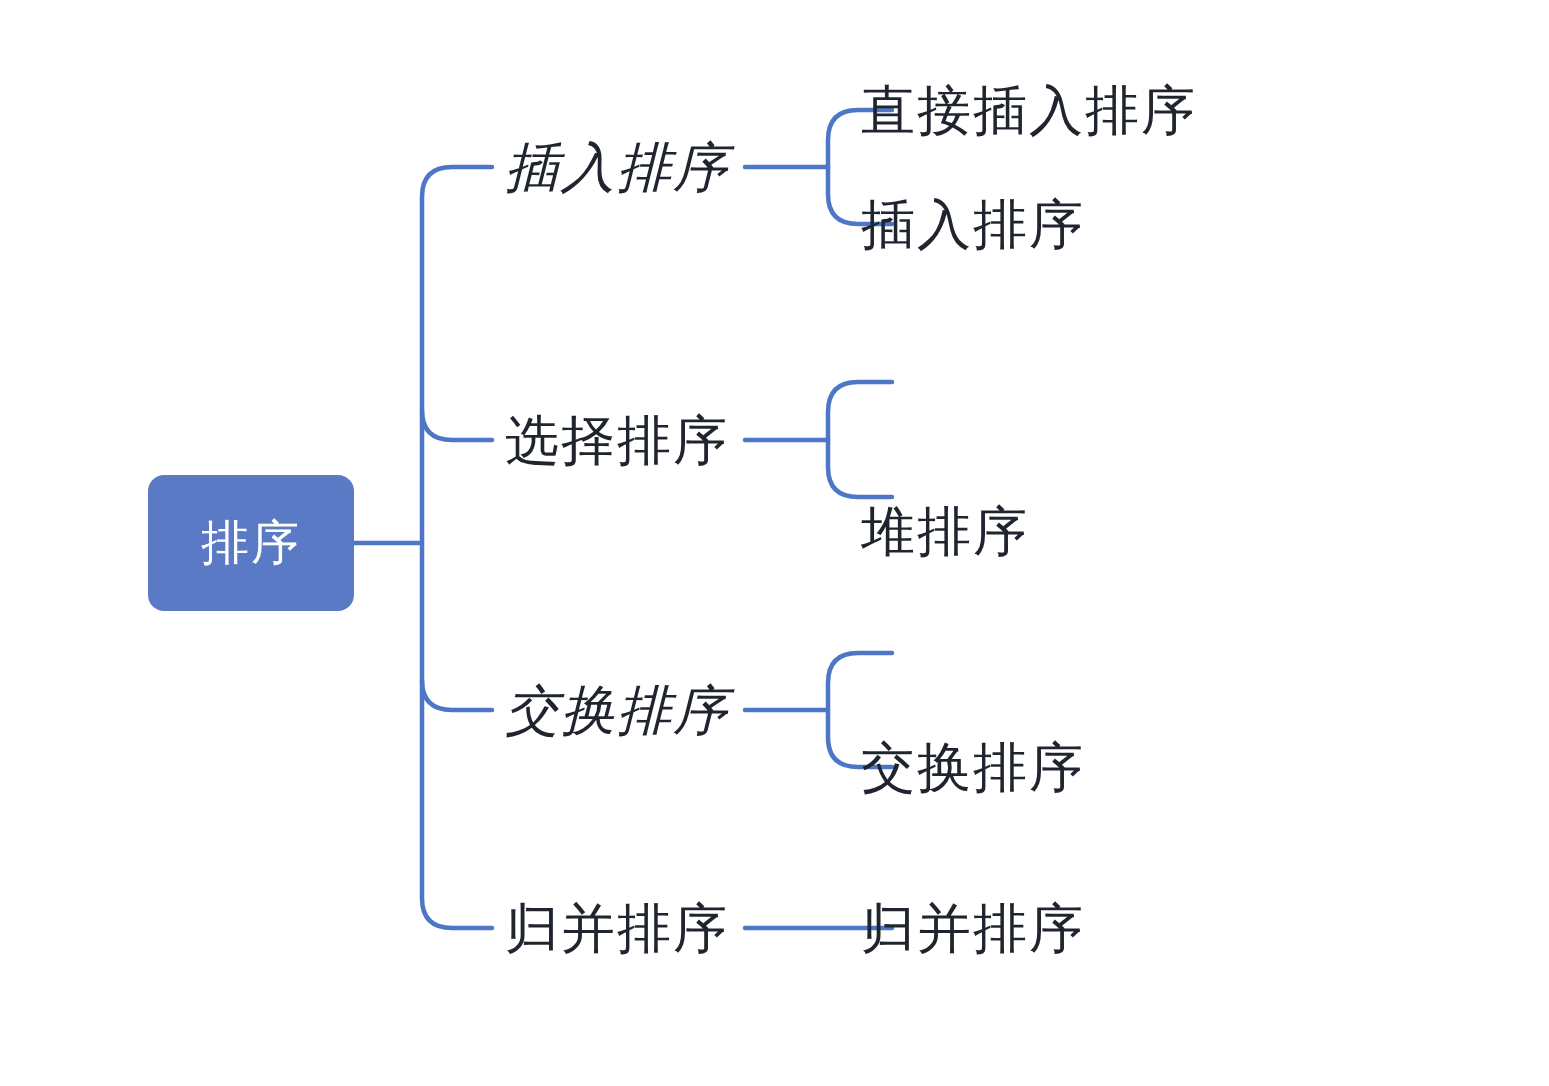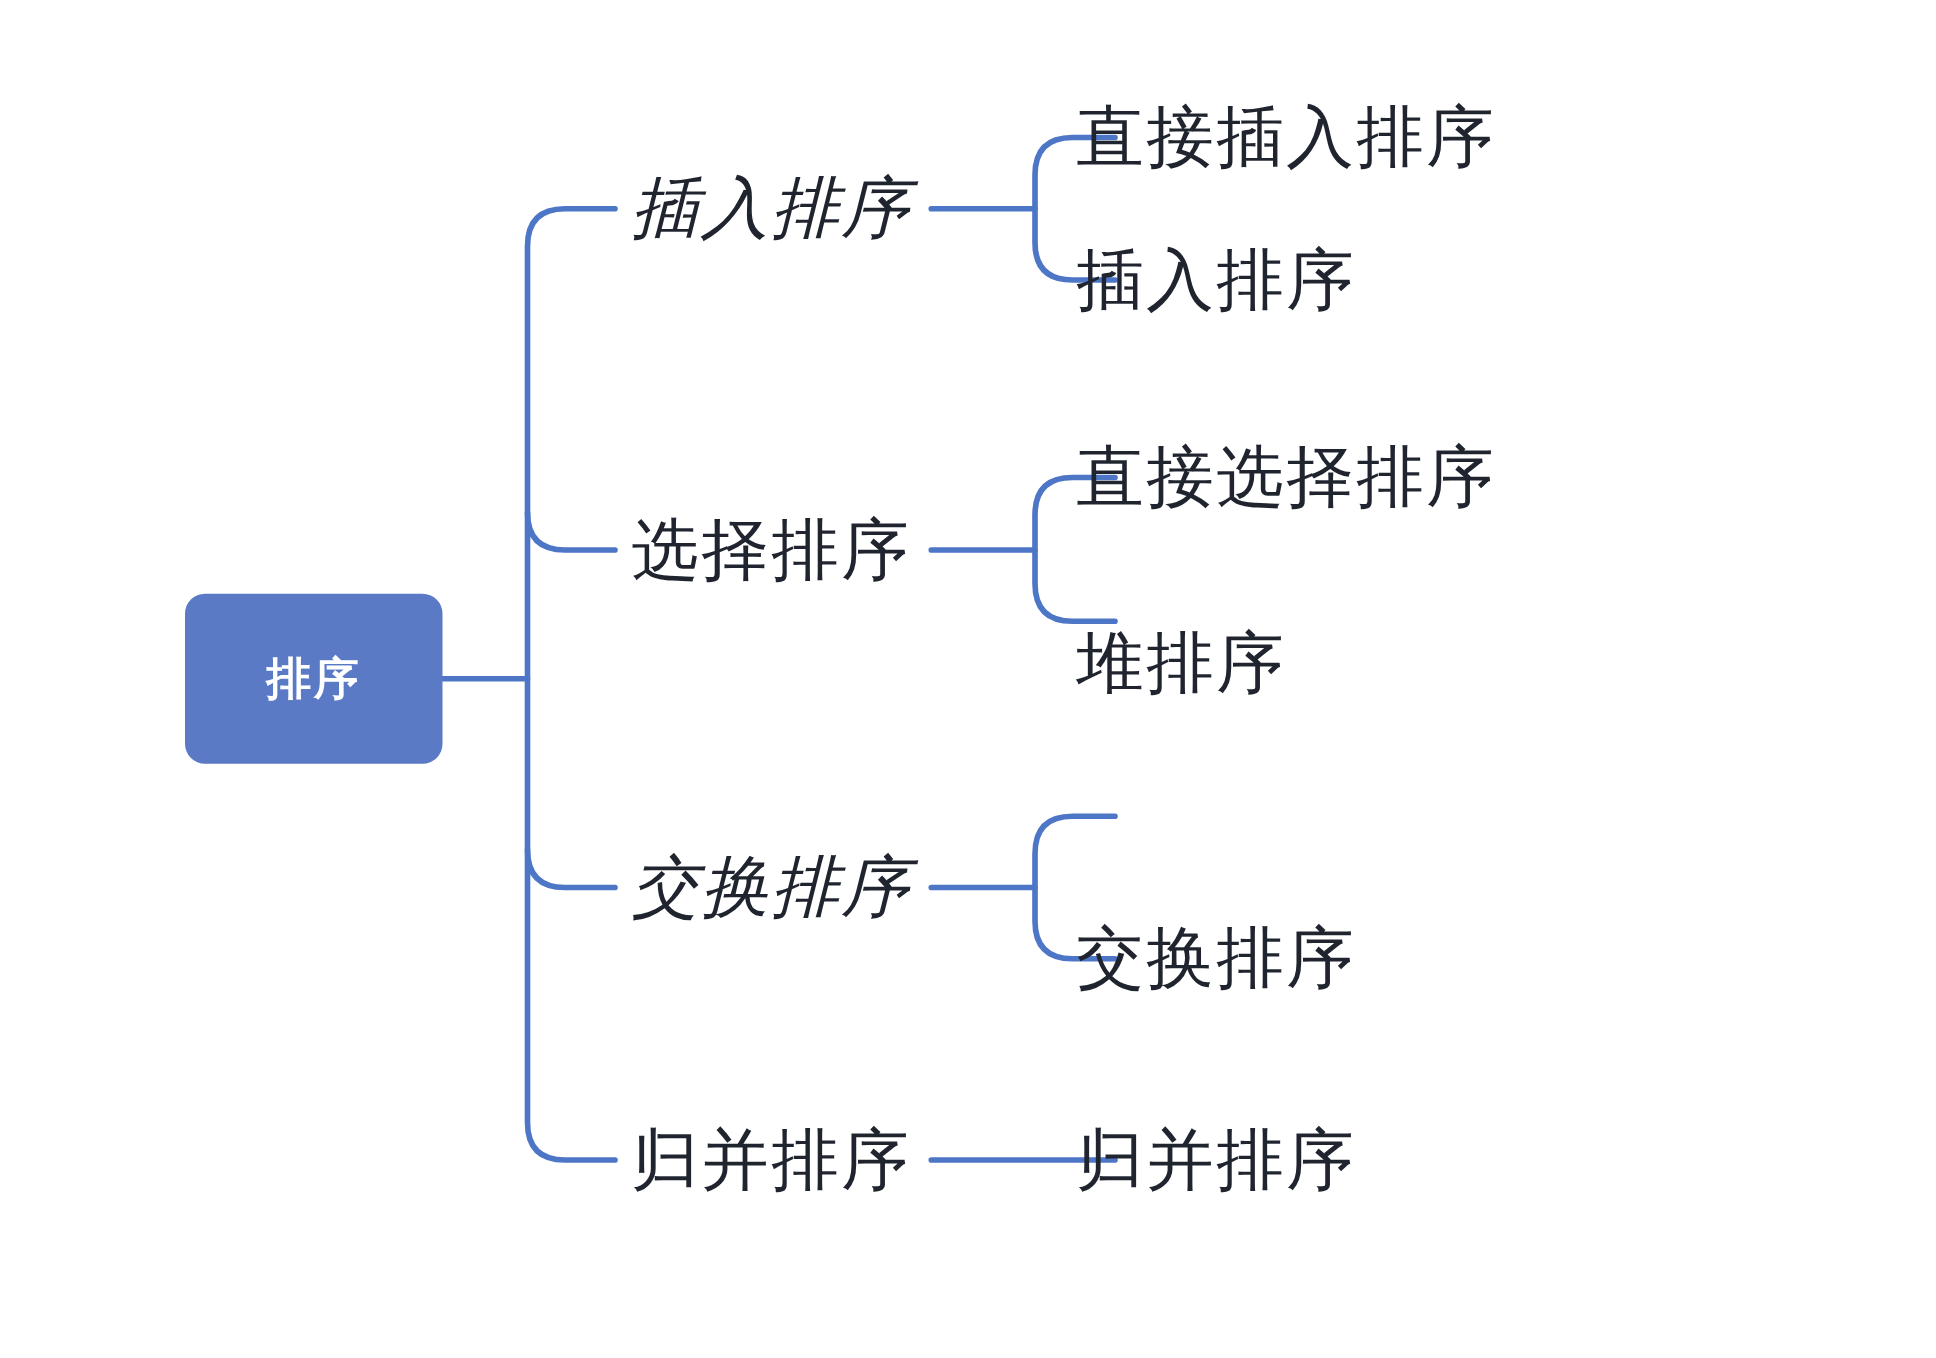--- a/index.html
+++ b/index.html
@@ -31,26 +31,25 @@
   }
   .root-node {
     position: absolute;
     left: 148px;
     top: 475px;
     width: 206px;
     height: 136px;
     background: #5a7ac6;
     border-radius: 16px;
     color: #ffffff;
-    font-size: 36px;
+    font-size: 48px;
     line-height: 136px;
     text-align: center;
     letter-spacing: 2px;
     cursor: default;
-    font-weight: bold;
   }
   .label {
     position: absolute;
     height: 76px;
     line-height: 76px;
     font-size: 54px;
     color: #1f242e;
     letter-spacing: 2px;
     white-space: nowrap;
     cursor: default;
@@ -90,18 +89,17 @@
 
   <div class="root-node">排序</div>
 
   <div class="label branch b1">插入排序</div>
   <div class="label branch b2">选择排序</div>
   <div class="label branch b3">交换排序</div>
   <div class="label branch b4">归并排序</div>
 
   <div class="label child c1a">直接插入排序</div>
   <div class="label child c1b">插入排序</div>
-  <div class="label child c2a">直接选择排序</div>
   <div class="label child c2b">堆排序</div>
   <div class="label child c3b">交换排序</div>
   <div class="label child c4a">归并排序</div>
 
 </div>
 
 </body></html>

